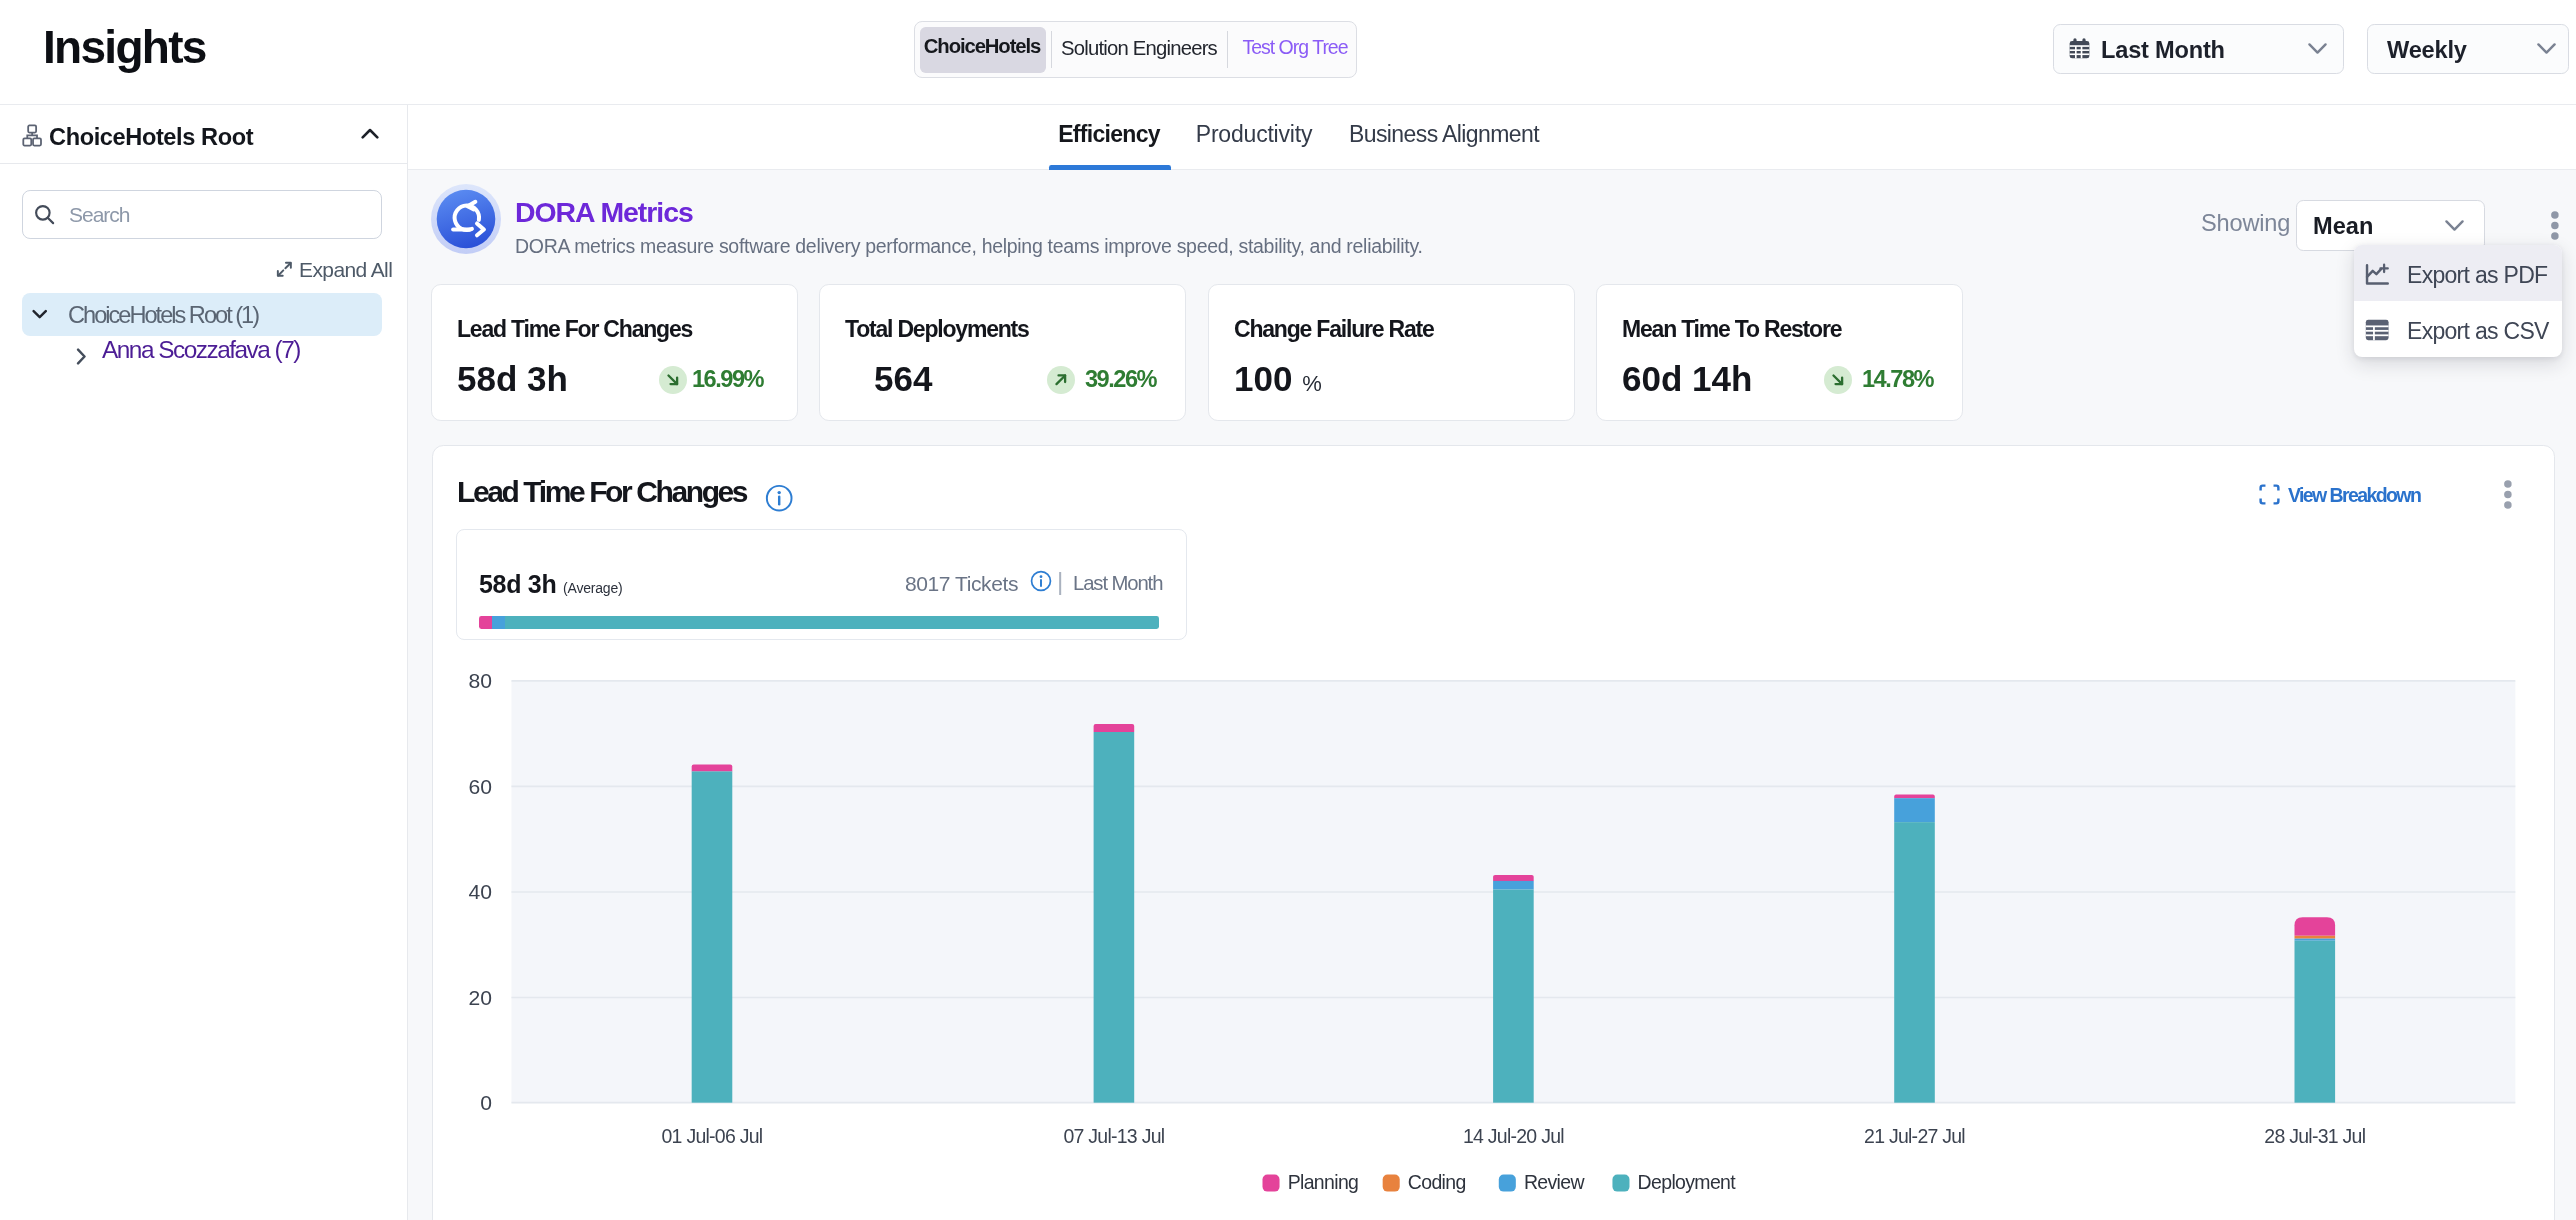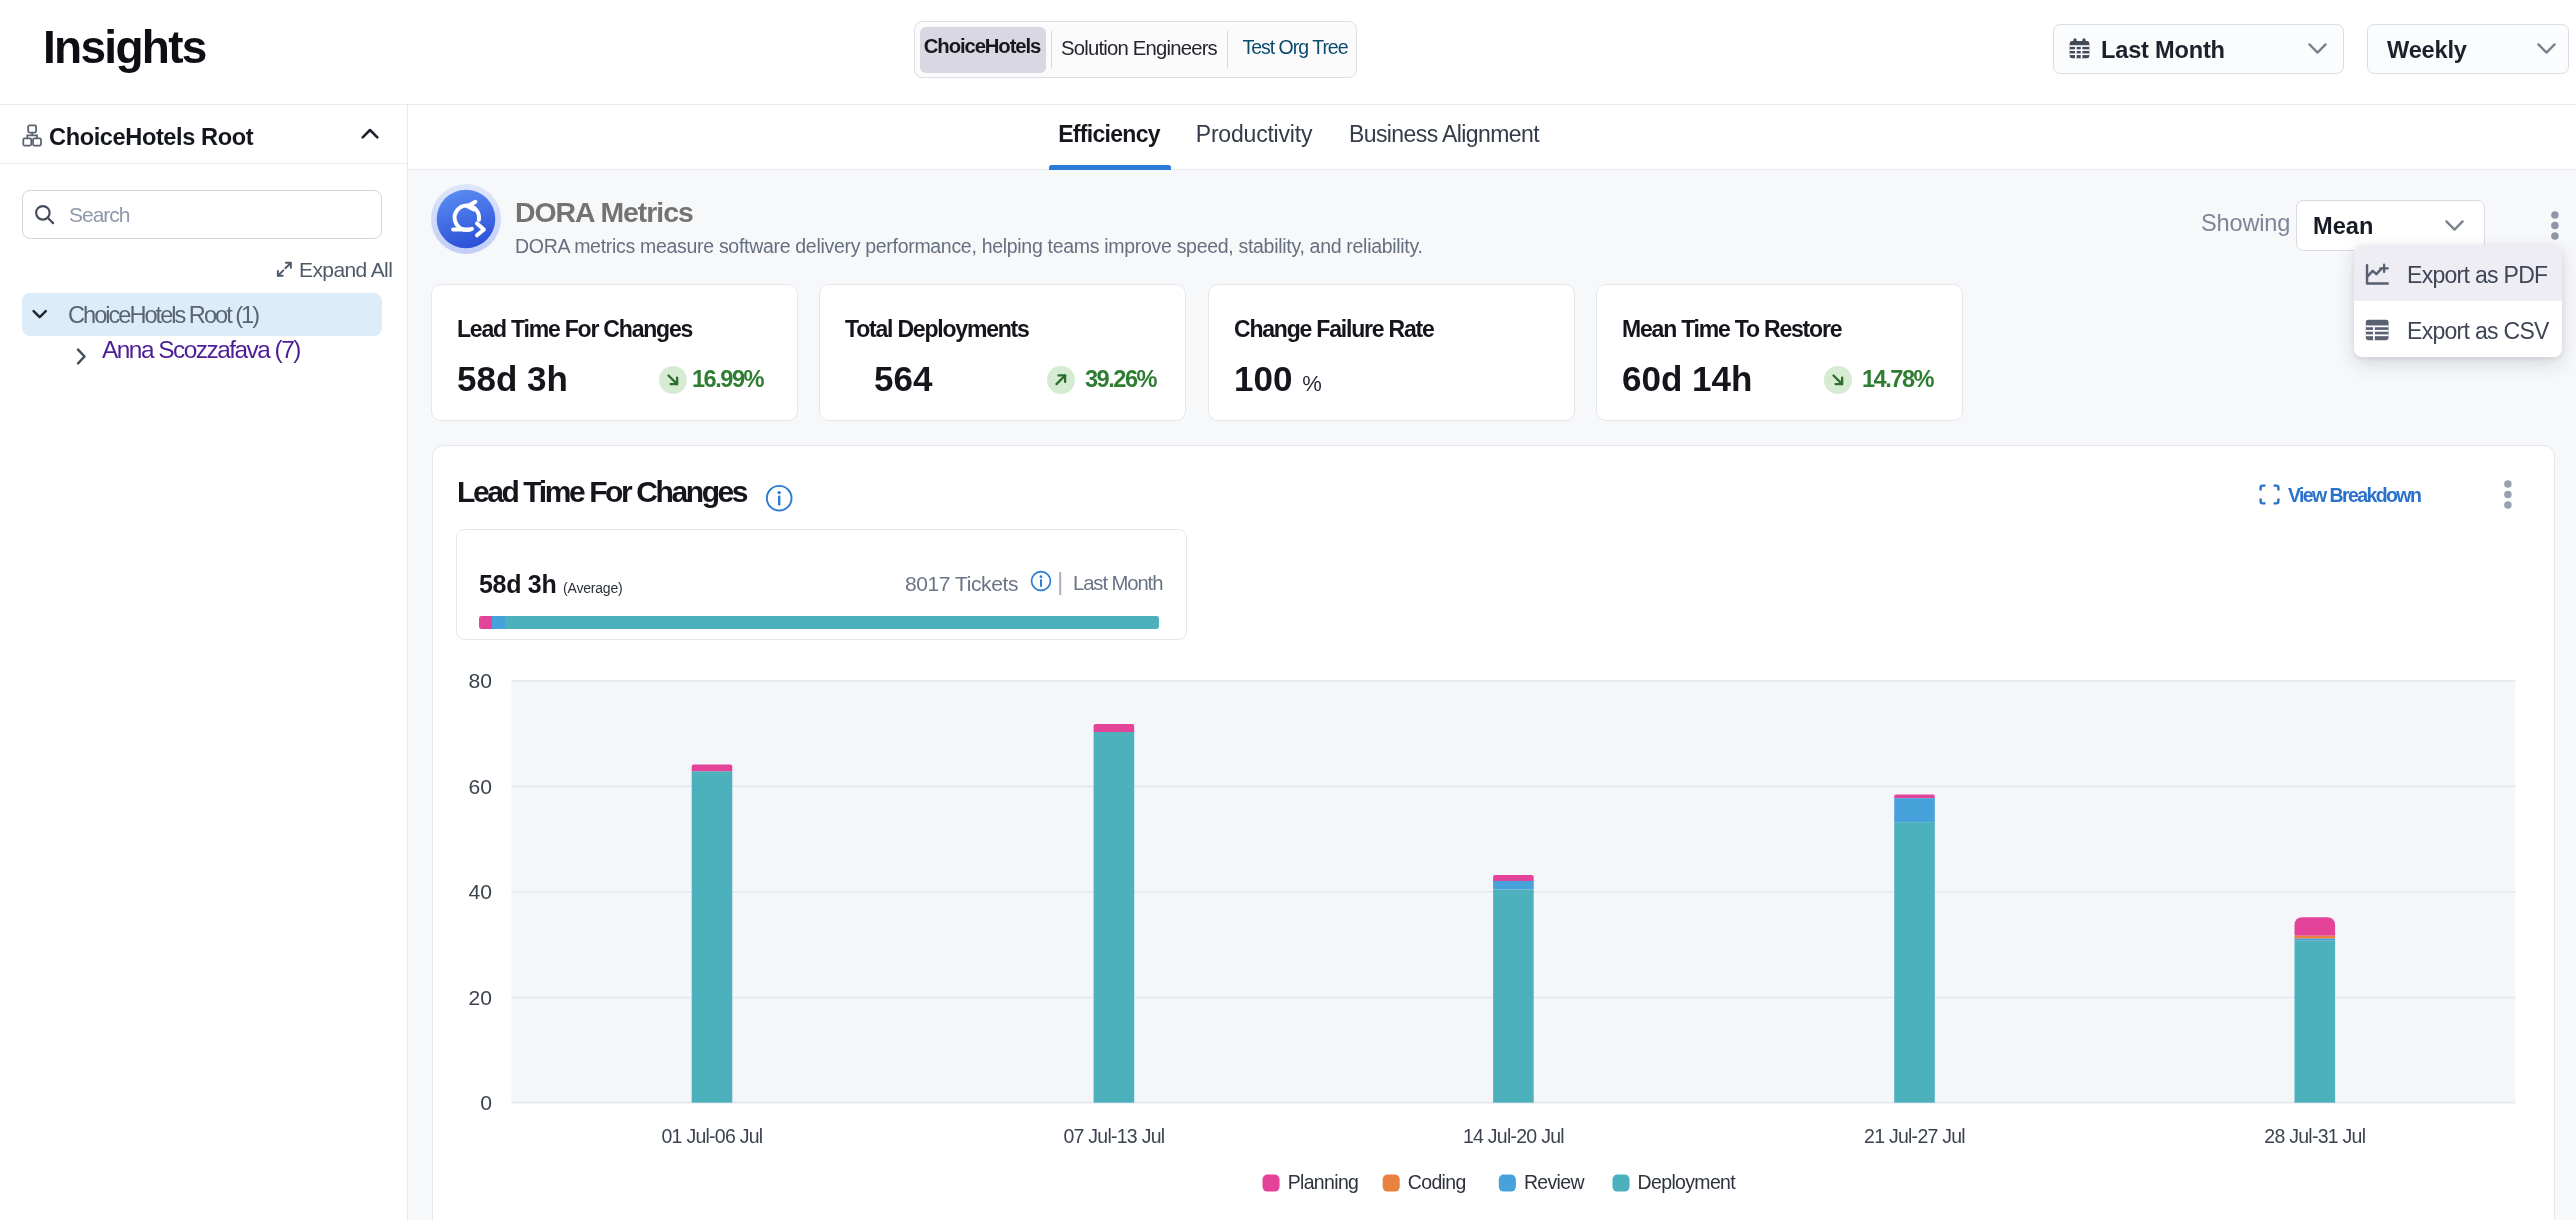--- a/index.html
+++ b/index.html
@@ -20,21 +20,21 @@
 
   <div class="abs" id="hdr" style="left:0;top:0;width:2576px;height:105px;background:#fff;border-bottom:1.6px solid #e9ebef;"></div>
   <div class="abs" id="t-insights" style="left:43px;top:19.5px;font-size:46px;font-weight:bold;letter-spacing:-1.7px;color:#0d0f14;">Insights</div>
 
   <div class="abs" style="left:914px;top:21px;width:443px;height:57px;border:1.6px solid #dcdee4;border-radius:8.1px;background:#fbfbfc;"></div>
   <div class="abs" style="left:920px;top:27px;width:126px;height:46px;background:#d9d8e2;border-radius:5.7px;"></div>
   <div class="abs ctr" id="t-seg1" style="left:982px;top:35px;font-size:20.3px;font-weight:bold;color:#16181d;letter-spacing:-1.1px;">ChoiceHotels</div>
   <div class="abs" style="left:1051px;top:31px;width:0.8px;height:37px;background:#d6d8de;"></div>
   <div class="abs ctr" id="t-seg2" style="left:1139px;top:37px;font-size:20.3px;color:#23262e;letter-spacing:-0.8px;">Solution Engineers</div>
   <div class="abs" style="left:1227px;top:31px;width:0.8px;height:37px;background:#d6d8de;"></div>
-  <div class="abs ctr" id="t-seg3" style="left:1295px;top:36px;font-size:19.5px;color:#0c4a6e;letter-spacing:-1px;">Test Org Tree</div>
+  <div class="abs ctr" id="t-seg3" style="left:1295px;top:36px;font-size:19.5px;color:#8b5cf6;letter-spacing:-1px;">Test Org Tree</div>
 
   <div class="abs" style="left:2053px;top:23.6px;width:291px;height:50px;border:1.6px solid #d9dce3;border-radius:7.3px;background:#fbfcfd;"></div>
   <svg class="abs" style="left:2068px;top:37px;" width="23" height="23" viewBox="0 0 28 28">
     <rect x="2" y="5" width="24" height="21" rx="3" fill="#424957"></rect>
     <rect x="6.5" y="1.5" width="4" height="7" rx="2" fill="#424957"></rect>
     <rect x="17.5" y="1.5" width="4" height="7" rx="2" fill="#424957"></rect>
     <g stroke="#ffffff" stroke-width="2">
       <line x1="2" y1="11" x2="26" y2="11"></line>
       <line x1="9.5" y1="11" x2="9.5" y2="26"></line>
         <line x1="16.5" y1="11" x2="16.5" y2="26"></line>
@@ -116,21 +116,21 @@
     </defs>
     <circle cx="43" cy="43" r="43" fill="url(#gOuter)"></circle>
     <circle cx="43" cy="43" r="36" fill="url(#gInner)"></circle>
     <g stroke="#ffffff" stroke-width="4.9" fill="none" stroke-linecap="round" stroke-linejoin="round">
       <path d="M 58.8,44.1 A 15,15 0 1 0 50.3,55.1"></path>
       <path d="M 27.2,56 H 47.5"></path>
       <path d="M 56.5,48.5 L 65,56 L 56.5,63"></path>
       <path d="M 45,27.4 L 54.5,21.8 M 45,27.4 L 52.5,31.2"></path>
     </g>
   </svg>
-  <div class="abs" id="t-dora" style="left:515px;top:196px;font-size:28.4px;font-weight:bold;color:#737373;letter-spacing:-1px;">DORA Metrics</div>
+  <div class="abs" id="t-dora" style="left:515px;top:196px;font-size:28.4px;font-weight:bold;color:#6d28d9;letter-spacing:-1px;">DORA Metrics</div>
   <div class="abs" id="t-desc" style="left:515px;top:235px;font-size:19.5px;color:#666f80;letter-spacing:-0.3px;">DORA metrics measure software delivery performance, helping teams improve speed, stability, and reliability.</div>
 
   <div class="abs" id="t-showing" style="left:2201px;top:210px;font-size:23.6px;color:#7d8698;letter-spacing:-0.2px;">Showing</div>
   <div class="abs" style="left:2296px;top:200px;width:189px;height:51px;border:1.6px solid #d7dae1;border-radius:7.3px;background:#fff;"></div>
   <div class="abs" id="t-mean" style="left:2313px;top:213px;font-size:23.6px;font-weight:600;color:#191c24;">Mean</div>
   <svg class="abs" style="left:2444px;top:219px;" width="21" height="13" viewBox="0 0 26 16">
       <polyline points="3,3 13,13 23,3" fill="none" stroke="#7a8292" stroke-width="3" stroke-linecap="round" stroke-linejoin="round"></polyline>
     </svg>
   <svg class="abs" style="left:2550px;top:210px;" width="9.8" height="31" viewBox="0 0 12 38">
     <circle cx="6" cy="6" r="4.6" fill="#8f97a7"></circle>

